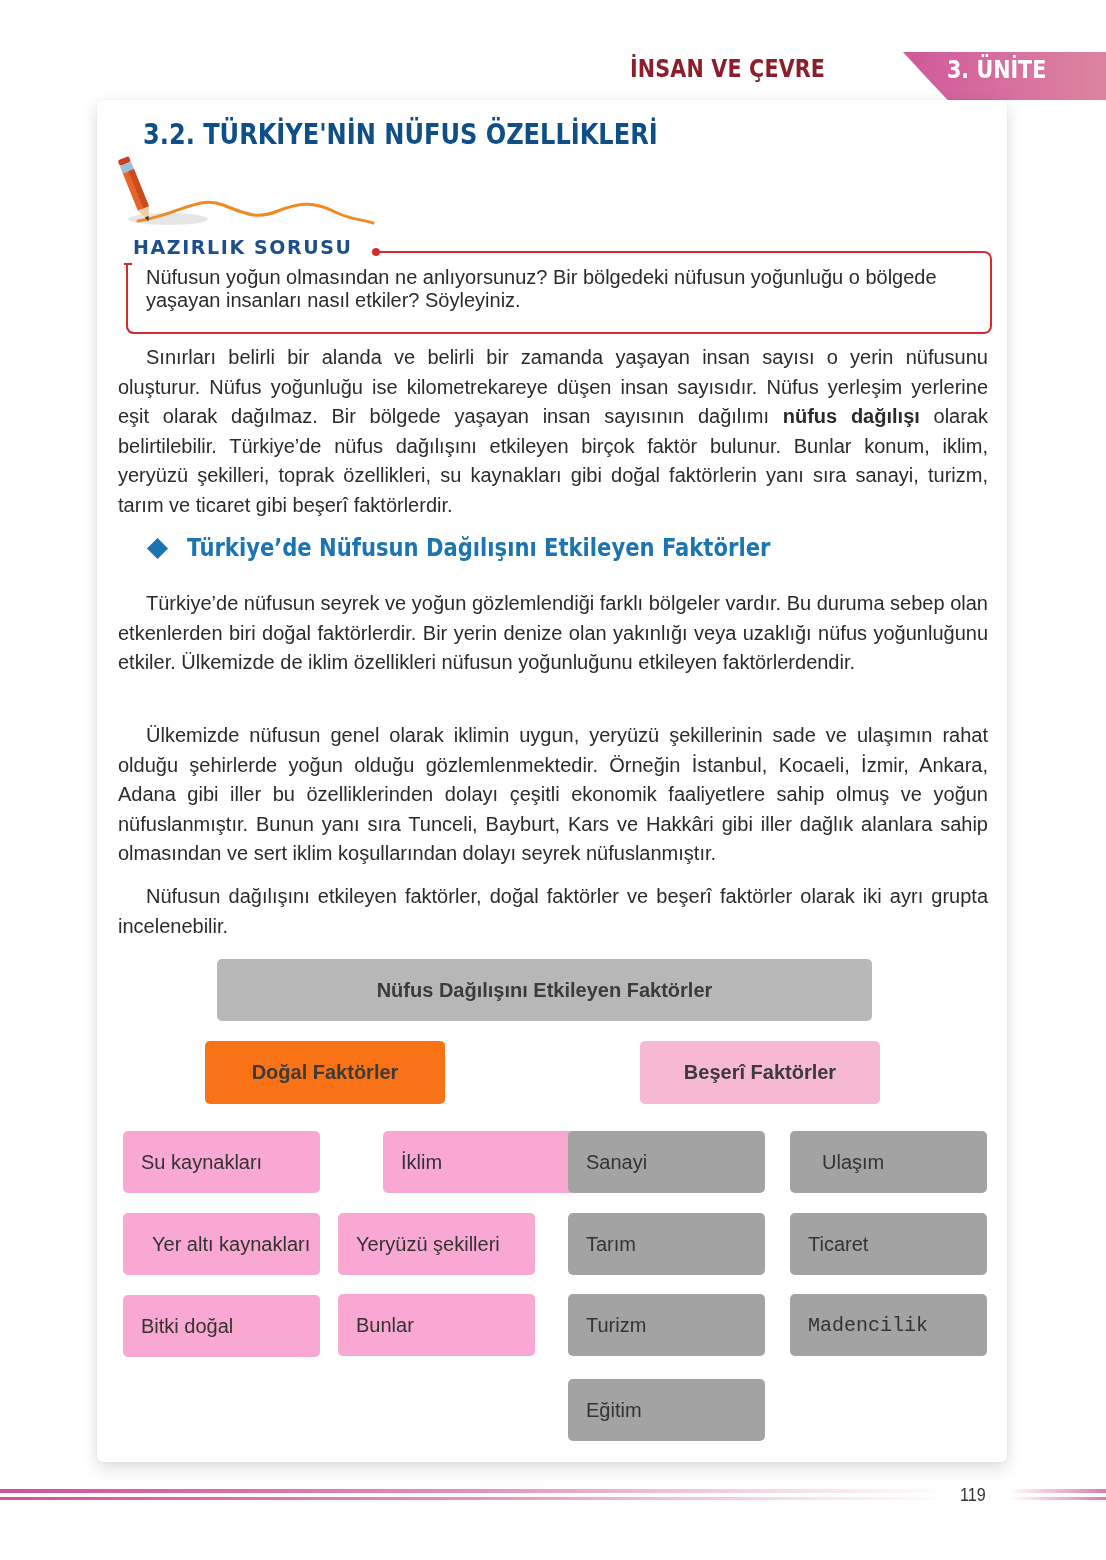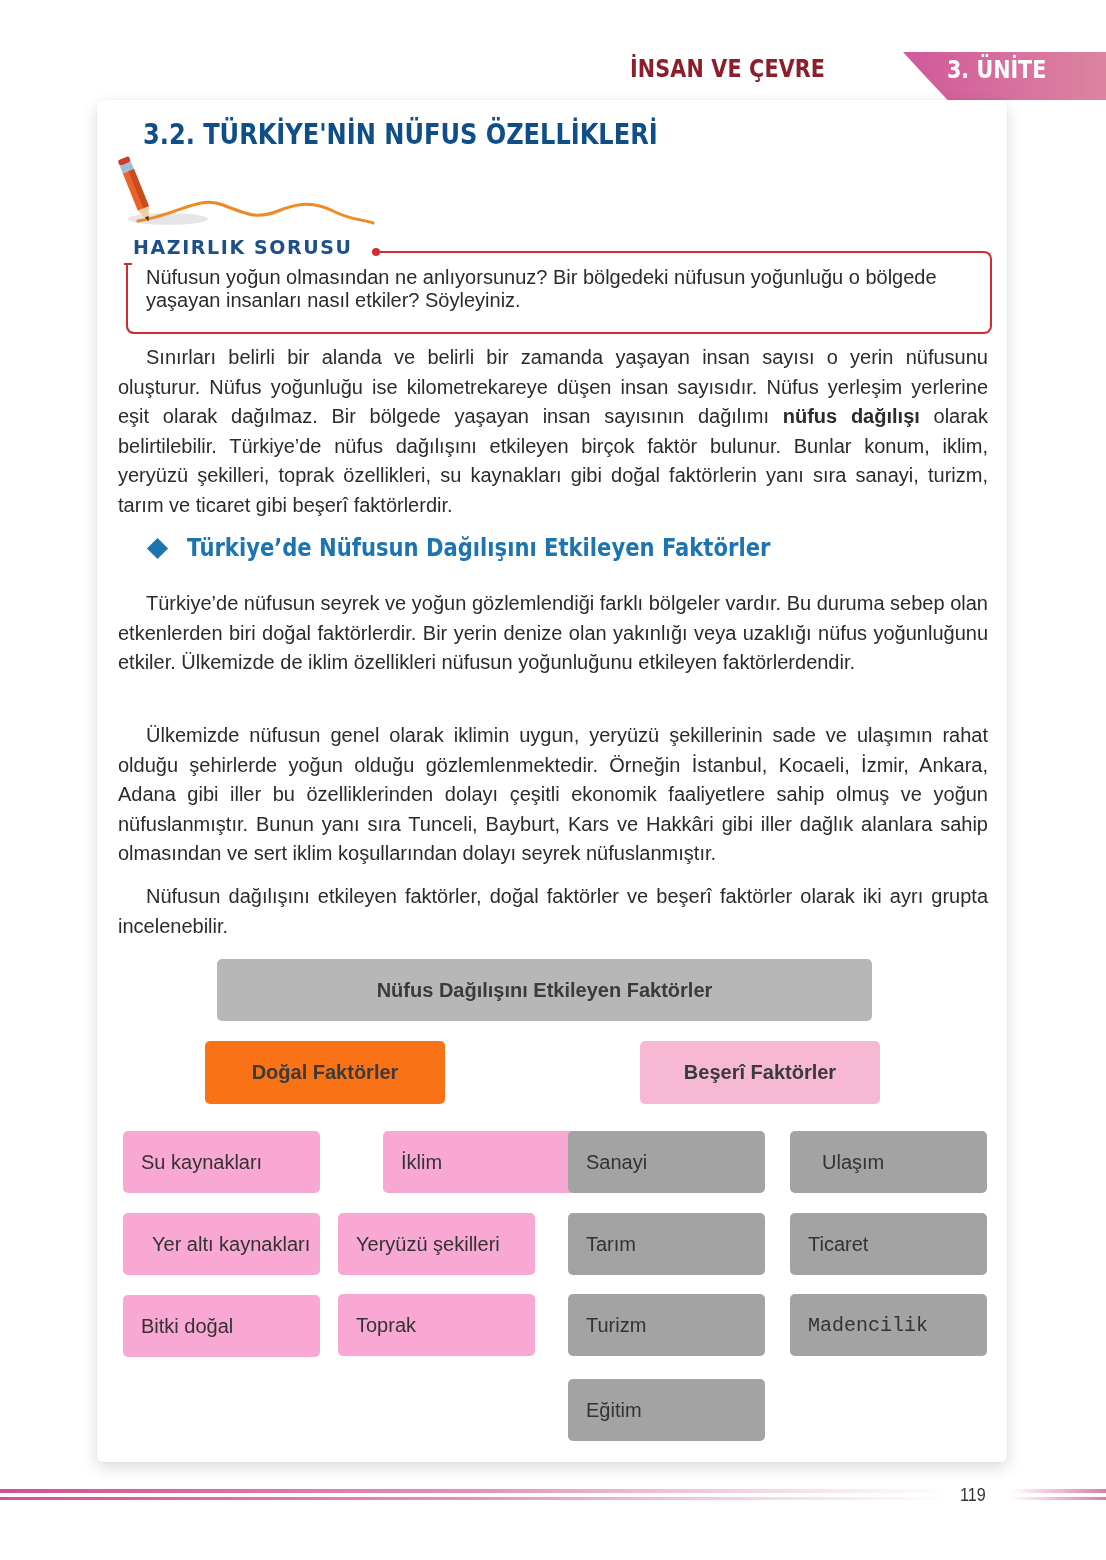--- a/index.html
+++ b/index.html
@@ -162,21 +162,21 @@
 
 <div class="box root">Nüfus Dağılışını Etkileyen Faktörler</div>
 <div class="box cat dogal">Doğal Faktörler</div>
 <div class="box cat beseri">Beşerî Faktörler</div>
 
 <div class="box item blue" style="left:123px;top:1131px;">Su kaynakları</div>
 <div class="box item blue" style="left:338px;top:1131px;margin-left:45px;">İklim</div>
 <div class="box item blue" style="left:123px;top:1213px;padding-left:29px;">Yer altı kaynakları</div>
 <div class="box item blue" style="left:338px;top:1213px;">Yeryüzü şekilleri</div>
 <div class="box item blue" style="left:123px;top:1295px;">Bitki doğal</div>
-<div class="box item blue" style="left:338px;top:1294px;">Toprak</div>
+<div class="box item blue" style="left:338px;top:1294px;">Bunlar</div>
 
 <div class="box item pink" style="left:568px;top:1131px;">Sanayi</div>
 <div class="box item pink" style="left:790px;top:1131px;padding-left:32px;">Ulaşım</div>
 <div class="box item pink" style="left:568px;top:1213px;">Tarım</div>
 <div class="box item pink" style="left:790px;top:1213px;">Ticaret</div>
 <div class="box item pink" style="left:568px;top:1294px;">Turizm</div>
 <div class="box item pink" style="left:790px;top:1294px;font-family:Liberation Mono, monospace;">Madencilik</div>
 <div class="box item pink" style="left:568px;top:1379px;">Eğitim</div>
 
 <div class="page-bar" style="top:1489px;"></div>

